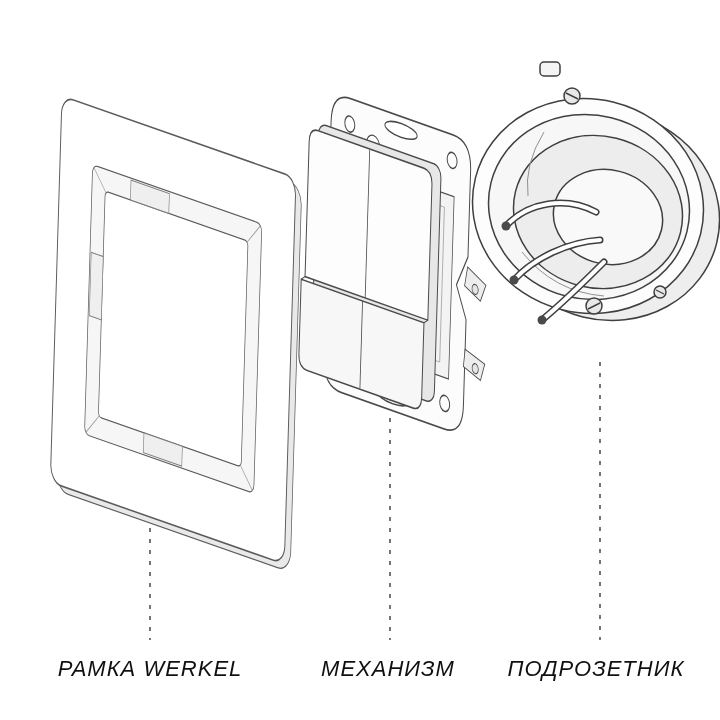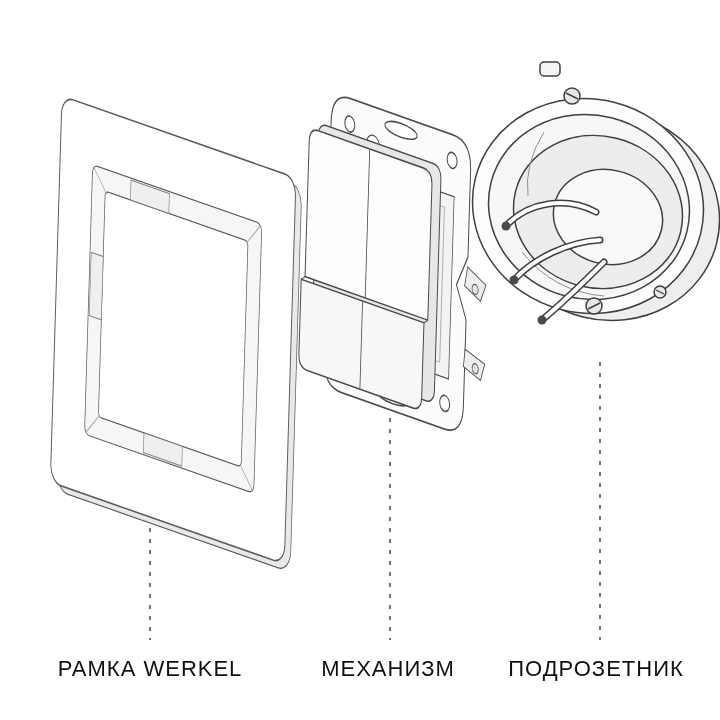--- a/index.html
+++ b/index.html
@@ -9,20 +9,21 @@
     width: 720px;
     height: 720px;
     overflow: hidden;
   }
   .stage {
     position: relative;
     width: 720px;
     height: 720px;
     background: #ffffff;
     font-family: "Liberation Sans", sans-serif;
+    font-style: italic;
   }
   svg text {
     font-family: "Liberation Sans", sans-serif;
   }
   .part-label {
     font-size: 22px;
     letter-spacing: 1px;
     fill: #101010;
   }
   .brand-text {

